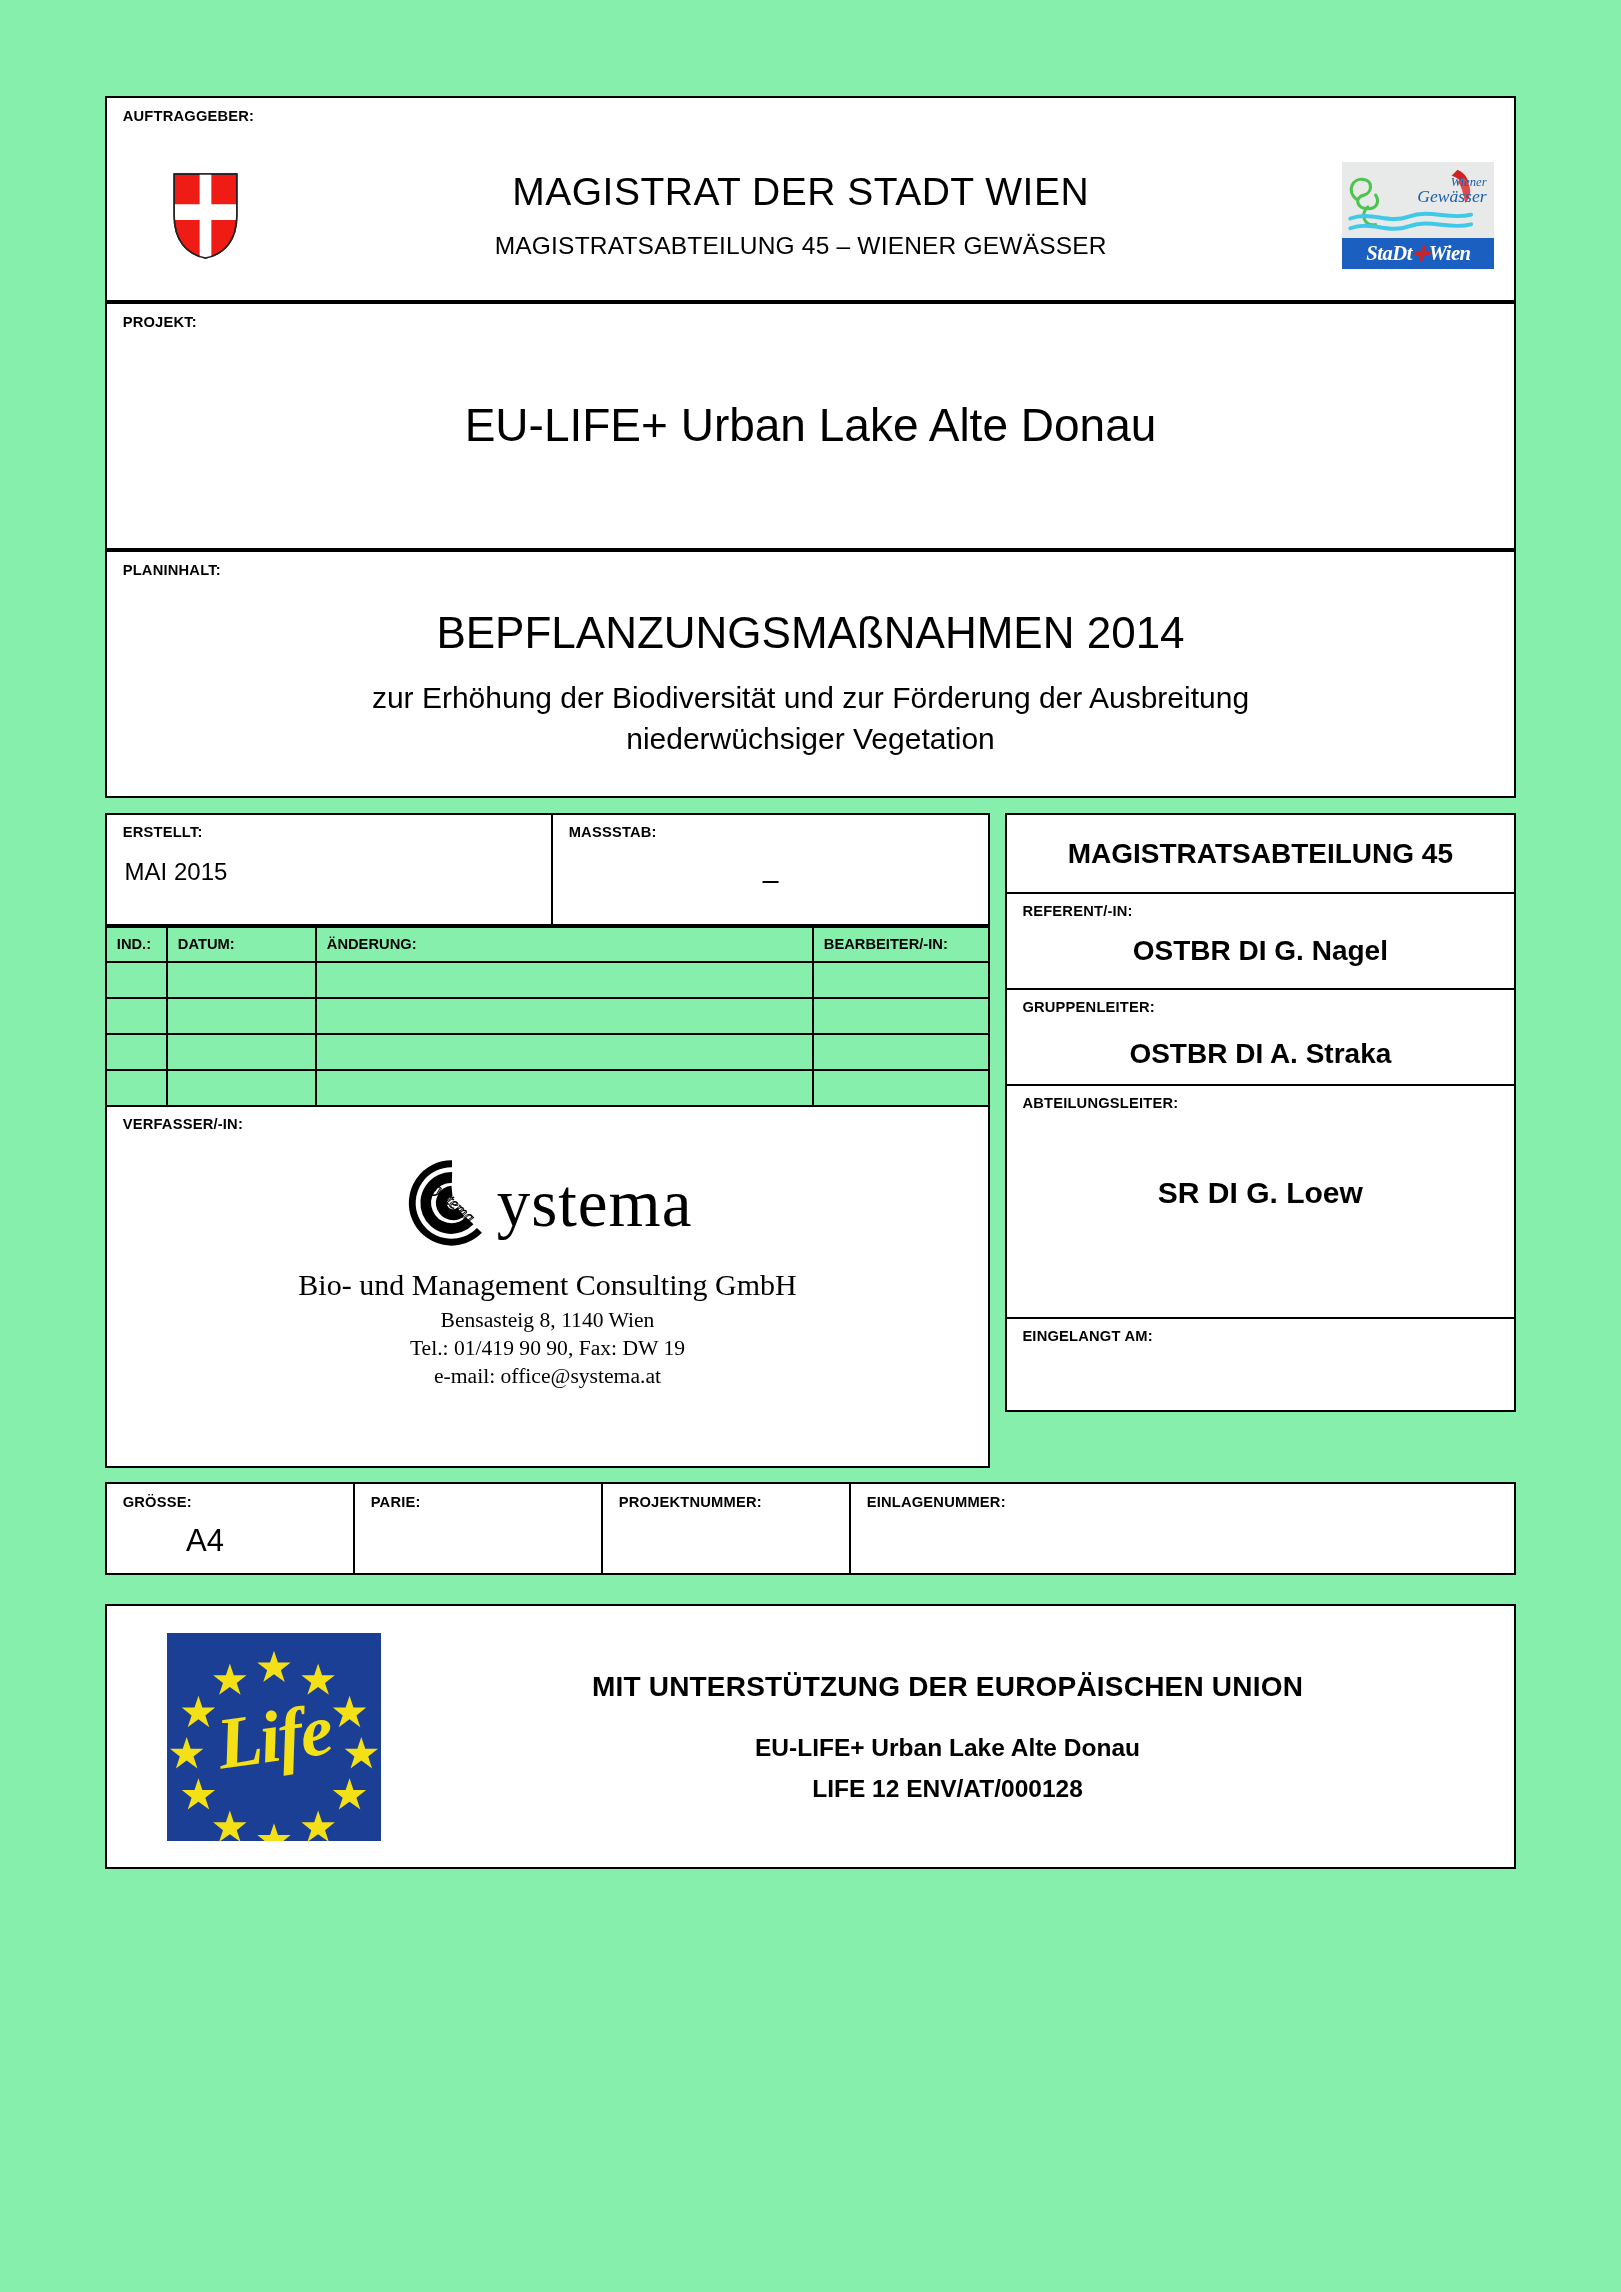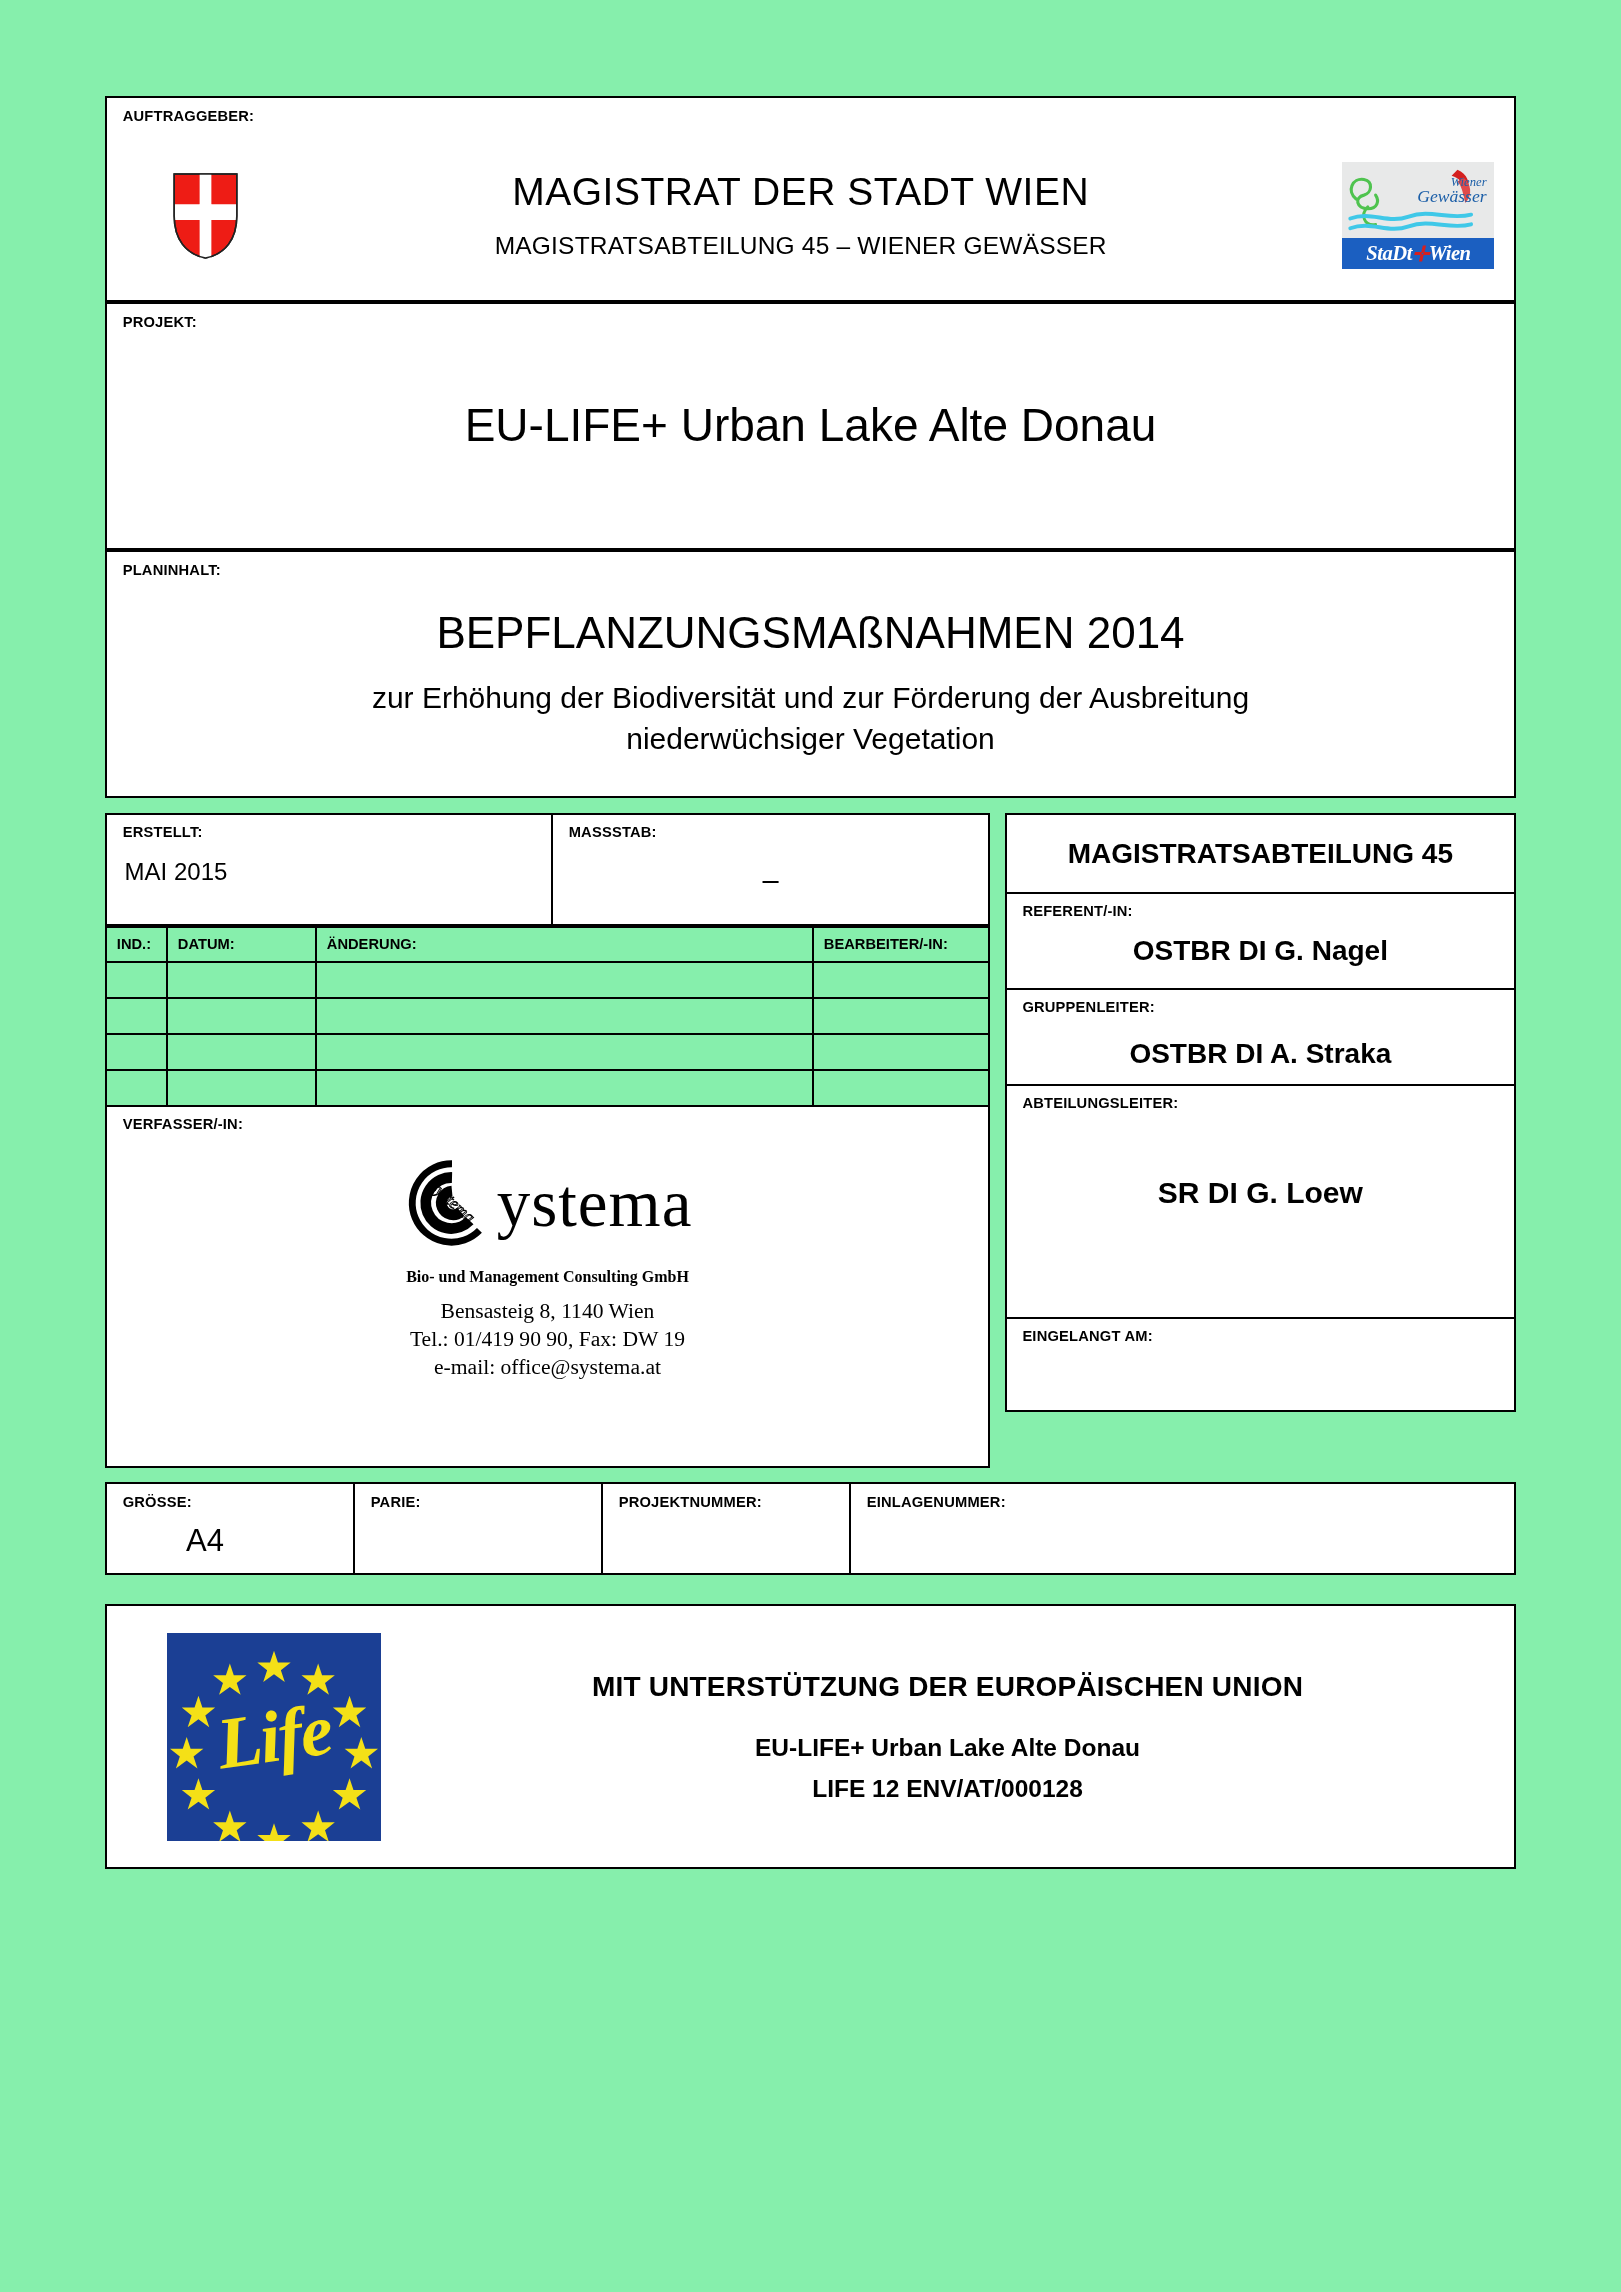--- a/index.html
+++ b/index.html
@@ -220,29 +220,29 @@
   }
   .systema-word {
     font-family: "Liberation Serif", serif;
     font-size: 67px;
     letter-spacing: 1px;
     line-height: 1;
     margin-left: -5.9px;
   }
   .systema-sub {
     font-family: "Liberation Serif", serif;
-    font-weight: bold;
-    font-size: 16px;
+    font-weight: normal;
+    font-size: 30px;
     margin-top: 13.7px;
   }
   .systema-addr {
     font-family: "Liberation Serif", serif;
     font-size: 21.6px;
     line-height: 1.28;
-    margin-top: 12px;
+    margin-top: 5px;
   }
 
   .ma45-title-cell {
     height: 81px;
     position: relative;
   }
   .ma45-title {
     position: absolute;
     left: 0; right: 0;
     top: 23.5px;

